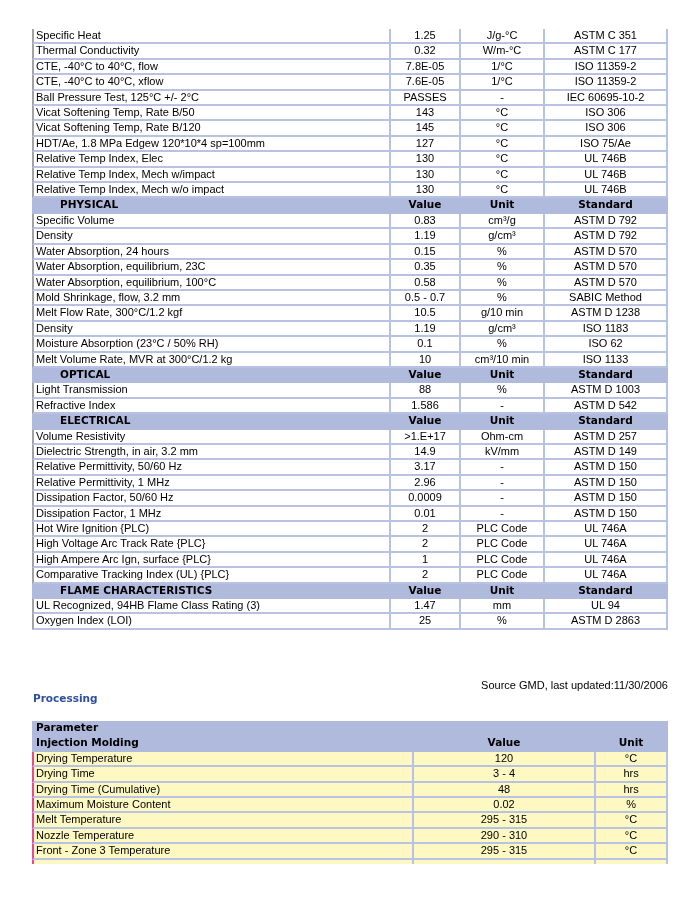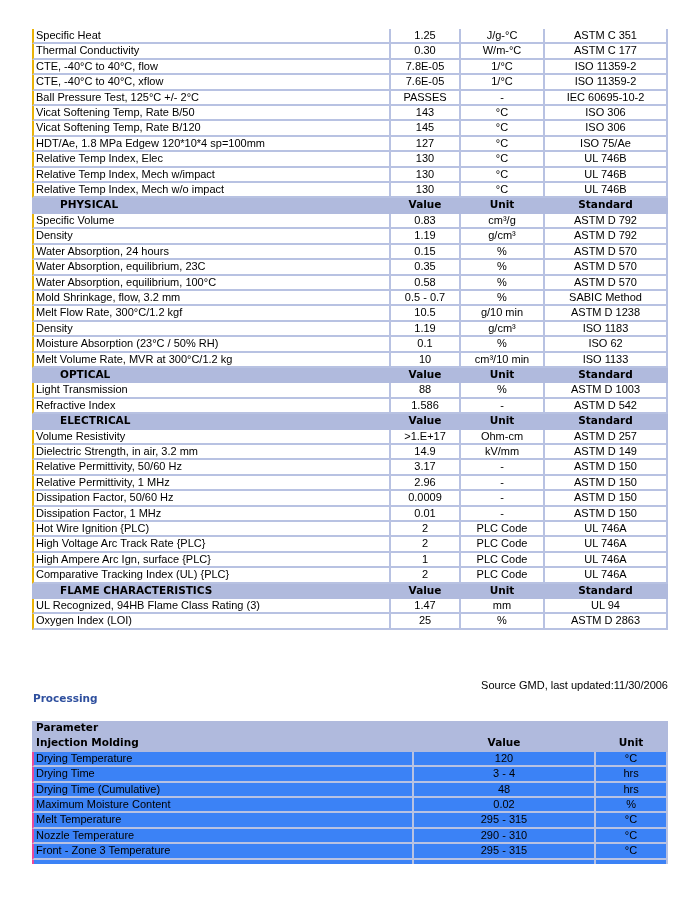--- a/index.html
+++ b/index.html
@@ -5,28 +5,28 @@
   html, body { margin: 0; padding: 0; background: #ffffff; }
   body { width: 700px; height: 905px; position: relative; overflow: hidden;
          font-family: "Liberation Sans", sans-serif; font-size: 11px; color: #000; }
   table { border-collapse: separate; border-spacing: 0; }
   #props { position: absolute; left: 32px; top: 29px; width: 636px; table-layout: fixed; }
   #props td { height: 13.4px; padding: 0 2px; border-right: 2px solid #b8c2e2; border-bottom: 2px solid #b8c2e2;
               line-height: 13.4px; white-space: nowrap; overflow: hidden; background: #fff; }
   #props td.c { text-align: center; }
   #props tr.hdr td { background: #b0badd; font-weight: bold; border-right-color: #b0badd; border-bottom-color: #b0badd;
                      font-family: "DejaVu Sans", sans-serif; font-size: 10.5px; }
-  #props td:first-child { border-left: 2px solid #eab308; margin-left: 34px; }
+  #props td:first-child { border-left: 2px solid #a3a3a3; margin-left: 34px; }
   #props tr.hdr td:first-child { border-left-color: #b0badd; padding-left: 26px; }
   .source { position: absolute; right: 32px; top: 679px; font-size: 11px; }
   .proc-title { position: absolute; left: 33px; top: 692px; color: #2e4f9e; font-weight: bold;
                 font-family: "DejaVu Sans", sans-serif; font-size: 10.5px; }
   #proc { position: absolute; left: 32px; top: 721px; width: 636px; table-layout: fixed; }
   #proc td { height: 13.4px; padding: 0 2px; border-right: 2px solid #b8c2e2; border-bottom: 2px solid #b8c2e2;
-             line-height: 13.4px; white-space: nowrap; overflow: hidden; background: #3b82f6; }
+             line-height: 13.4px; white-space: nowrap; overflow: hidden; background: #fef9c3; }
   #proc td:first-child { border-left: 2px solid #ec4899; }
   #proc td.c { text-align: center; }
   #proc tr.hdr td { background: #b0badd; font-weight: bold; border-color: #b0badd;
                     font-family: "DejaVu Sans", sans-serif; font-size: 10.5px; }
   #proc tr.stub td { height: 4px; border-bottom: none; }
 </style>
 </head>
 <body>
 
 <table id="props">
@@ -38,21 +38,21 @@
   </colgroup>
   <tbody id="props-body">
       <tr>
         <td>Specific Heat</td>
         <td class="c">1.25</td>
         <td class="c">J/g-°C</td>
         <td class="c">ASTM C 351</td>
       </tr>
       <tr>
         <td>Thermal Conductivity</td>
-        <td class="c">0.30</td>
+        <td class="c">0.32</td>
         <td class="c">W/m-°C</td>
         <td class="c">ASTM C 177</td>
       </tr>
       <tr>
         <td>CTE, -40°C to 40°C, flow</td>
         <td class="c">7.8E-05</td>
         <td class="c">1/°C</td>
         <td class="c">ISO 11359-2</td>
       </tr>
       <tr>

